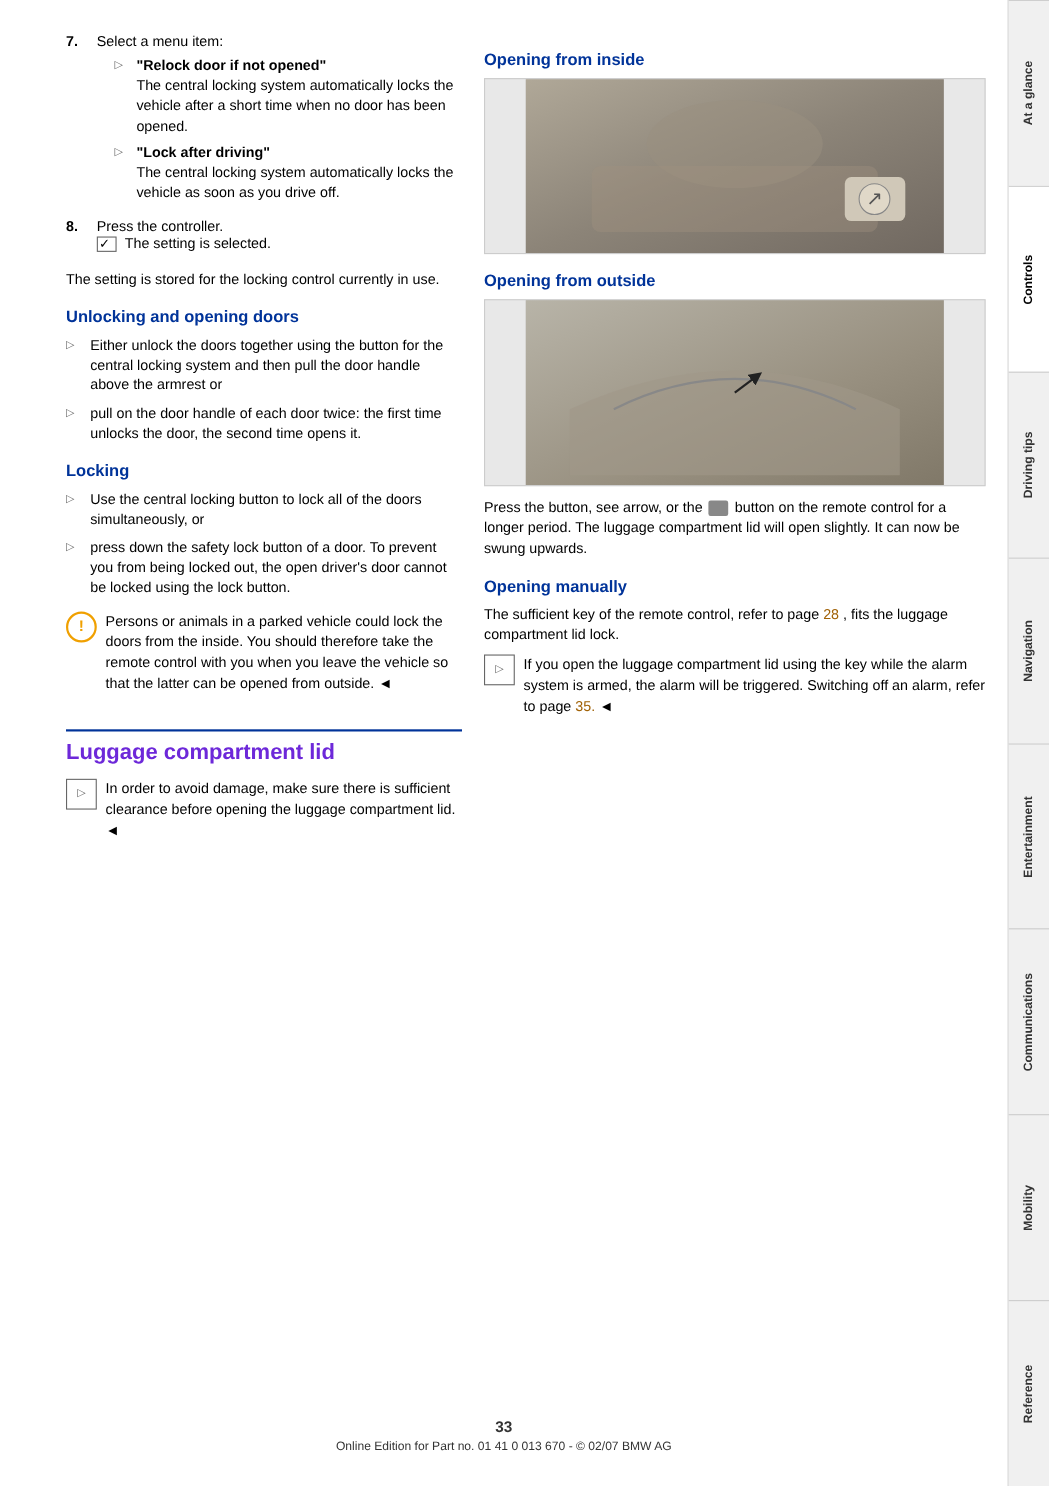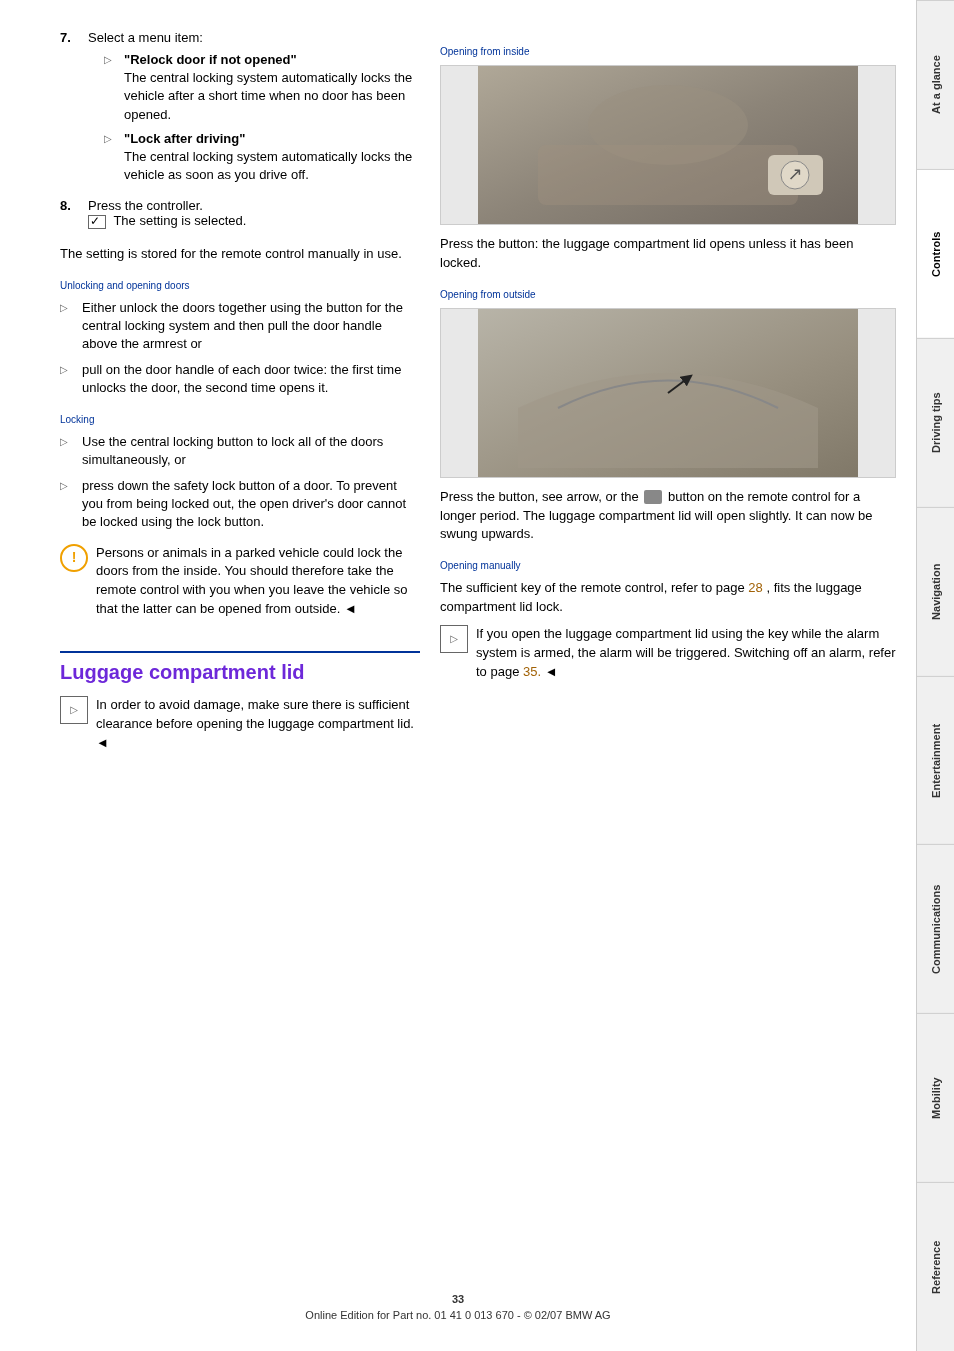--- a/index.html
+++ b/index.html
@@ -117,24 +117,24 @@
     .check-icon::after {
       content: '✓';
       position: absolute;
       top: -2px;
       left: 1px;
       font-size: 12px;
     }
 
     
     .section-heading {
-      font-weight: normal;
+      font-weight: bold;
       color: #003399;
       margin: 16px 0 8px 0;
-      font-size: 10px;
+      font-size: 15px;
     }
 
     
     .bullet-list {
       margin-bottom: 12px;
     }
 
     .bullet-item {
       display: flex;
       gap: 8px;
@@ -228,21 +228,21 @@
       bottom: 30px;
       left: 0;
       right: 38px;
       text-align: center;
       font-size: 11px;
       color: #333;
     }
 
     .page-number {
       font-weight: bold;
-      font-size: 11px;
+      font-size: 14px;
       margin-bottom: 4px;
     }
 
     
     .link-text {
       color: #a16207;
       text-decoration: none;
       margin-top: 24px;
     }
 
@@ -299,21 +299,21 @@
           <div class="content">
             <span>Press the controller.</span><br>
             <span>
               <span class="check-icon"></span>
             </span>
             <span>The setting is selected.</span>
           </div>
         </div>
       </div>
 
-      <p>The setting is stored for the remote control manually in use.</p>
+      <p>The setting is stored for the locking control currently in use.</p>
 
       <div class="section-heading">Unlocking and opening doors</div>
       <div class="bullet-list">
         <div class="bullet-item">
           <span class="triangle-bullet">▷</span>
           <span>Either unlock the doors together using the button for the central locking system and then pull the door handle above the armrest or</span>
         </div>
         <div class="bullet-item">
           <span class="triangle-bullet">▷</span>
           <span>pull on the door handle of each door twice: the first time unlocks the door, the second time opens it.</span>
@@ -372,21 +372,20 @@
 
           <ellipse cx="190" cy="60" rx="80" ry="40" fill="#9a9080" opacity="0.5"></ellipse>
           <rect x="60" y="80" width="260" height="60" rx="8" fill="#a09080" opacity="0.4"></rect>
 
           <rect x="290" y="90" width="55" height="40" rx="6" fill="#d0c8b8"></rect>
           <circle cx="317" cy="110" r="14" fill="#e0d8c8" stroke="#888" stroke-width="1"></circle>
           <text x="317" y="115" text-anchor="middle" font-size="18" fill="#555">↗</text>
         </svg>
       </div>
 
-      <p>Press the button: the luggage compartment lid opens unless it has been locked.</p>
 
       <div class="section-heading">Opening from outside</div>
 
       <div class="manual-image image-exterior">
         <svg width="100%" height="170" viewBox="0 0 380 170" xmlns="http://www.w3.org/2000/svg">
           <rect width="380" height="170" fill="#c0c0c0"></rect>
           <defs>
             <linearGradient id="extgrad" x1="0%" y1="0%" x2="100%" y2="100%">
               <stop offset="0%" style="stop-color:#b8b4a8;stop-opacity:1"></stop>
               <stop offset="60%" style="stop-color:#989080;stop-opacity:1"></stop>

